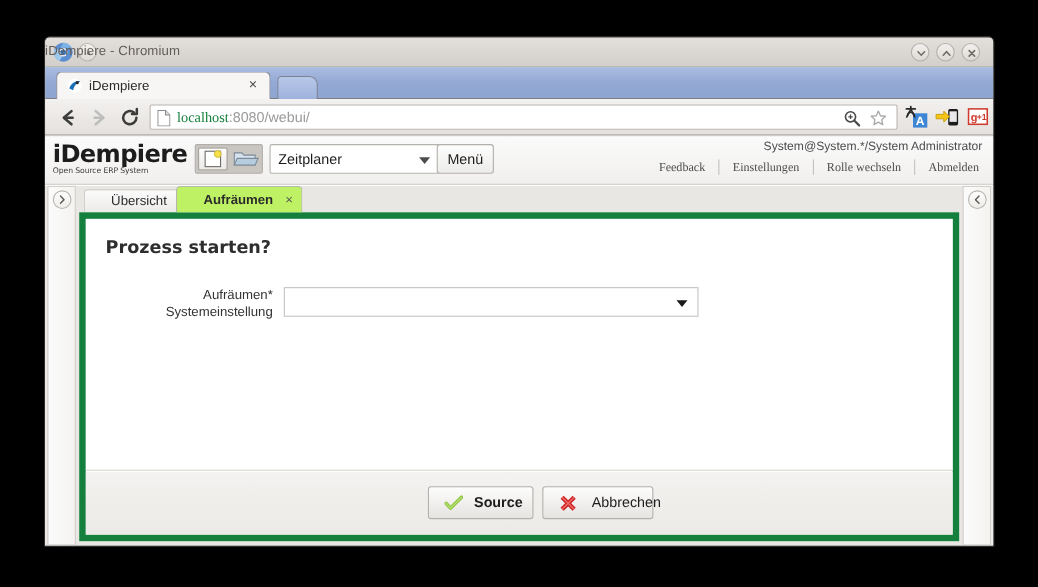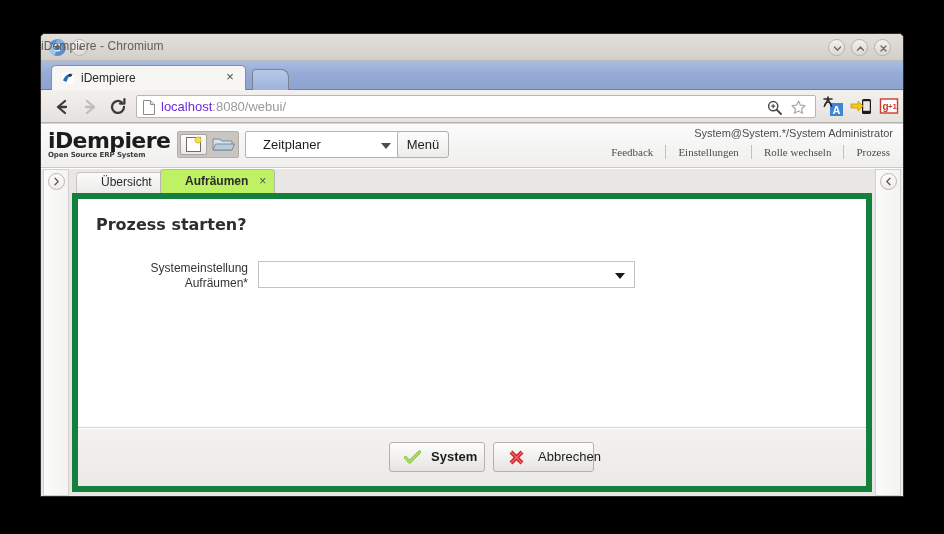--- a/index.html
+++ b/index.html
@@ -133,21 +133,21 @@
   }
   #omni-pageicon {
     position: absolute; left: 6px; top: 4px;
     width: 12px; height: 15px;
   }
   #omni-text {
     position: absolute; left: 24px; top: 3px;
     font-size: 13px; color: #9a9a9a;
     white-space: nowrap;
   }
-  #omni-text .host { color: #6d28d9; }
+  #omni-text .host { color: #15803d; font-family: Liberation Serif, serif; }
   #omni-zoom {
     position: absolute; right: 32px; top: 3px;
     width: 17px; height: 17px; cursor: pointer;
   }
   #omni-star {
     position: absolute; right: 8px; top: 3px;
     width: 17px; height: 17px; cursor: pointer;
   }
   .extbtn {
     position: absolute; top: 5px;
@@ -176,21 +176,21 @@
   #logo {
     position: absolute; left: 7px; top: 6px;
     width: 125px; height: 30px;
   }
   #logo .big {
     font-size: 22px; font-weight: bold; color: #1c1c1c;
     letter-spacing: -0.6px; line-height: 22px;
     font-family: "DejaVu Sans", sans-serif;
   }
   #logo .small {
-    font-size: 7px; font-weight: bold; color: #3d3d3d;
+    font-size: 7px; font-weight: normal; color: #3d3d3d;
     letter-spacing: -0.1px; line-height: 8px;
     margin-top: -1px;
     font-family: "DejaVu Sans", sans-serif;
   }
   #iconbtns {
     position: absolute; left: 136px; top: 7px;
     width: 62px; height: 27px;
     background: #c9c6c2;
     border: 1px solid #b2afab;
     border-radius: 2px;
@@ -204,21 +204,21 @@
   #ibtn-open { left: 31px; }
   #selector {
     position: absolute; left: 204px; top: 7px;
     width: 155px; height: 27px;
     background: #fff;
     border: 1px solid #b5b2ae;
     border-radius: 2px;
     cursor: pointer;
   }
   #selector-label {
-    position: absolute; left: 17px; top: 5px;
+    position: absolute; left: 7px; top: 5px;
     font-size: 13px; color: #1c1c1c;
   }
   #selector-arrow {
     position: absolute; right: 8px; top: 11px;
     width: 0; height: 0;
     border-left: 5px solid transparent;
     border-right: 5px solid transparent;
     border-top: 6px solid #4d4d4d;
   }
   #menubtn {
@@ -510,21 +510,21 @@
         <div id="selector-arrow"></div>
       </div>
 
       <div id="menubtn">Menü</div>
 
       <div id="userline">System@System.*/System Administrator</div>
       <div id="userlinks">
         <a>Feedback</a>
         <a>Einstellungen</a>
         <a>Rolle wechseln</a>
-        <a>Prozess</a>
+        <a>Abmelden</a>
       </div>
     </div>
 
     <div id="bodyarea">
 
       <div class="sidestrip" id="leftstrip">
         <div class="striptoggle">
           <svg width="9" height="9" viewBox="0 0 9 9">
             <path d="M3 1.2 L6.2 4.5 L3 7.8" stroke="#5e5a56" stroke-width="1.3" fill="none" stroke-linecap="round" stroke-linejoin="round"></path>
           </svg>
@@ -548,36 +548,36 @@
             <span id="apptab-1-close">×</span>
           </div>
         </div>
 
         <div id="panel">
           <div id="panel-body">
             <div id="proc-title">Prozess starten?</div>
 
             <div id="field-row">
               <div id="field-label">
+                <div>Aufräumen*</div>
                 <div>Systemeinstellung</div>
-                <div>Aufräumen*</div>
               </div>
               <div id="combo">
                 <div id="combo-arrow"></div>
               </div>
             </div>
           </div>
 
           <div id="panel-footer">
             <div class="actbtn" id="btn-start">
               <svg class="ico" viewBox="0 0 17 17">
                 <path d="M1.5 8.5 L5.5 13 L15.5 3" stroke="#8cc63f" stroke-width="3.2" fill="none" stroke-linecap="round" stroke-linejoin="round"></path>
                 <path d="M1.5 8.5 L5.5 13 L15.5 3" stroke="#b7dd74" stroke-width="1.3" fill="none" stroke-linecap="round" stroke-linejoin="round"></path>
               </svg>
-              <span class="lbl">System</span>
+              <span class="lbl">Source</span>
             </div>
             <div class="actbtn" id="btn-cancel">
               <svg class="ico" viewBox="0 0 17 17">
                 <path d="M3 3 L14 14 M14 3 L3 14" stroke="#cc2222" stroke-width="4" stroke-linecap="butt"></path>
                 <path d="M3 3 L14 14 M14 3 L3 14" stroke="#ef6a6a" stroke-width="1.4" stroke-linecap="butt"></path>
               </svg>
               <span class="lbl">Abbrechen</span>
             </div>
           </div>
         </div>

